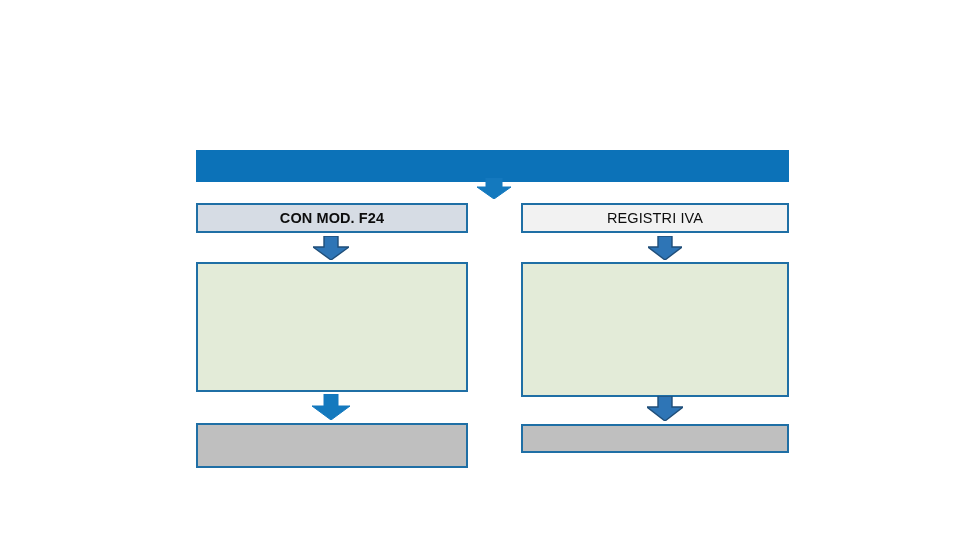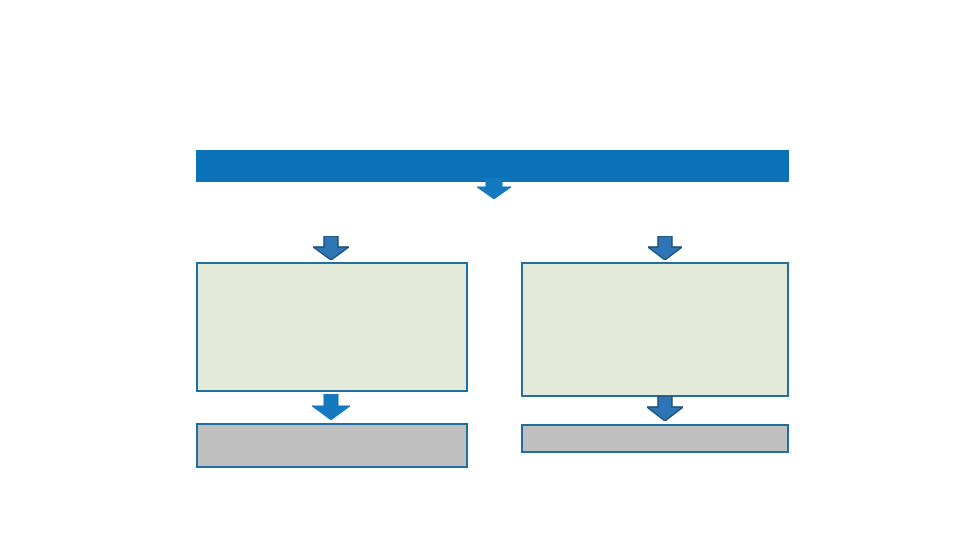--- a/index.html
+++ b/index.html
@@ -110,20 +110,23 @@
 <div id="slide-canvas">
 
   <div class="header-bar"></div>
 
   <span class="arrow" style="left:477px; top:178px; width:34px; height:21px;">
     <svg viewBox="0 0 34 21" preserveAspectRatio="none" aria-hidden="true">
       <polygon points="9,0 25,0 25,9 34,9 17,21 0,9 9,9" fill="#1479be" stroke="#1479be" stroke-width="1"></polygon>
     </svg>
   </span>
 
+  <div class="box label-box shaded" style="left:196px; top:203px; width:272px;">
+    <span class="box-label">CON MOD. F24</span>
+  </div>
 
   <span class="arrow" style="left:313px; top:236px; width:36px; height:24px;">
     <svg viewBox="0 0 36 24" preserveAspectRatio="none" aria-hidden="true">
       <polygon points="11,0 25,0 25,11 36,11 18,24 0,11 11,11" fill="#2e75b6" stroke="#1f4e79" stroke-width="1.4"></polygon>
     </svg>
   </span>
 
   <div class="box content-box" style="left:196px; top:262px; width:272px; height:130px;">
     <span class="box-label"></span>
   </div>
@@ -131,20 +134,23 @@
   <span class="arrow" style="left:312px; top:394px; width:38px; height:26px;">
     <svg viewBox="0 0 38 26" preserveAspectRatio="none" aria-hidden="true">
       <polygon points="12,0 26,0 26,12 38,12 19,26 0,12 12,12" fill="#1479be" stroke="#1479be" stroke-width="1"></polygon>
     </svg>
   </span>
 
   <div class="box footer-box" style="left:196px; top:423px; width:272px; height:45px;">
     <span class="box-label"></span>
   </div>
 
+  <div class="box label-box plain" style="left:521px; top:203px; width:268px;">
+    <span class="box-label">REGISTRI IVA</span>
+  </div>
 
   <span class="arrow" style="left:648px; top:236px; width:34px; height:24px;">
     <svg viewBox="0 0 34 24" preserveAspectRatio="none" aria-hidden="true">
       <polygon points="10,0 24,0 24,11 34,11 17,24 0,11 10,11" fill="#2e75b6" stroke="#1f4e79" stroke-width="1.4"></polygon>
     </svg>
   </span>
 
   <div class="box content-box" style="left:521px; top:262px; width:268px; height:135px;">
     <span class="box-label"></span>
   </div>

